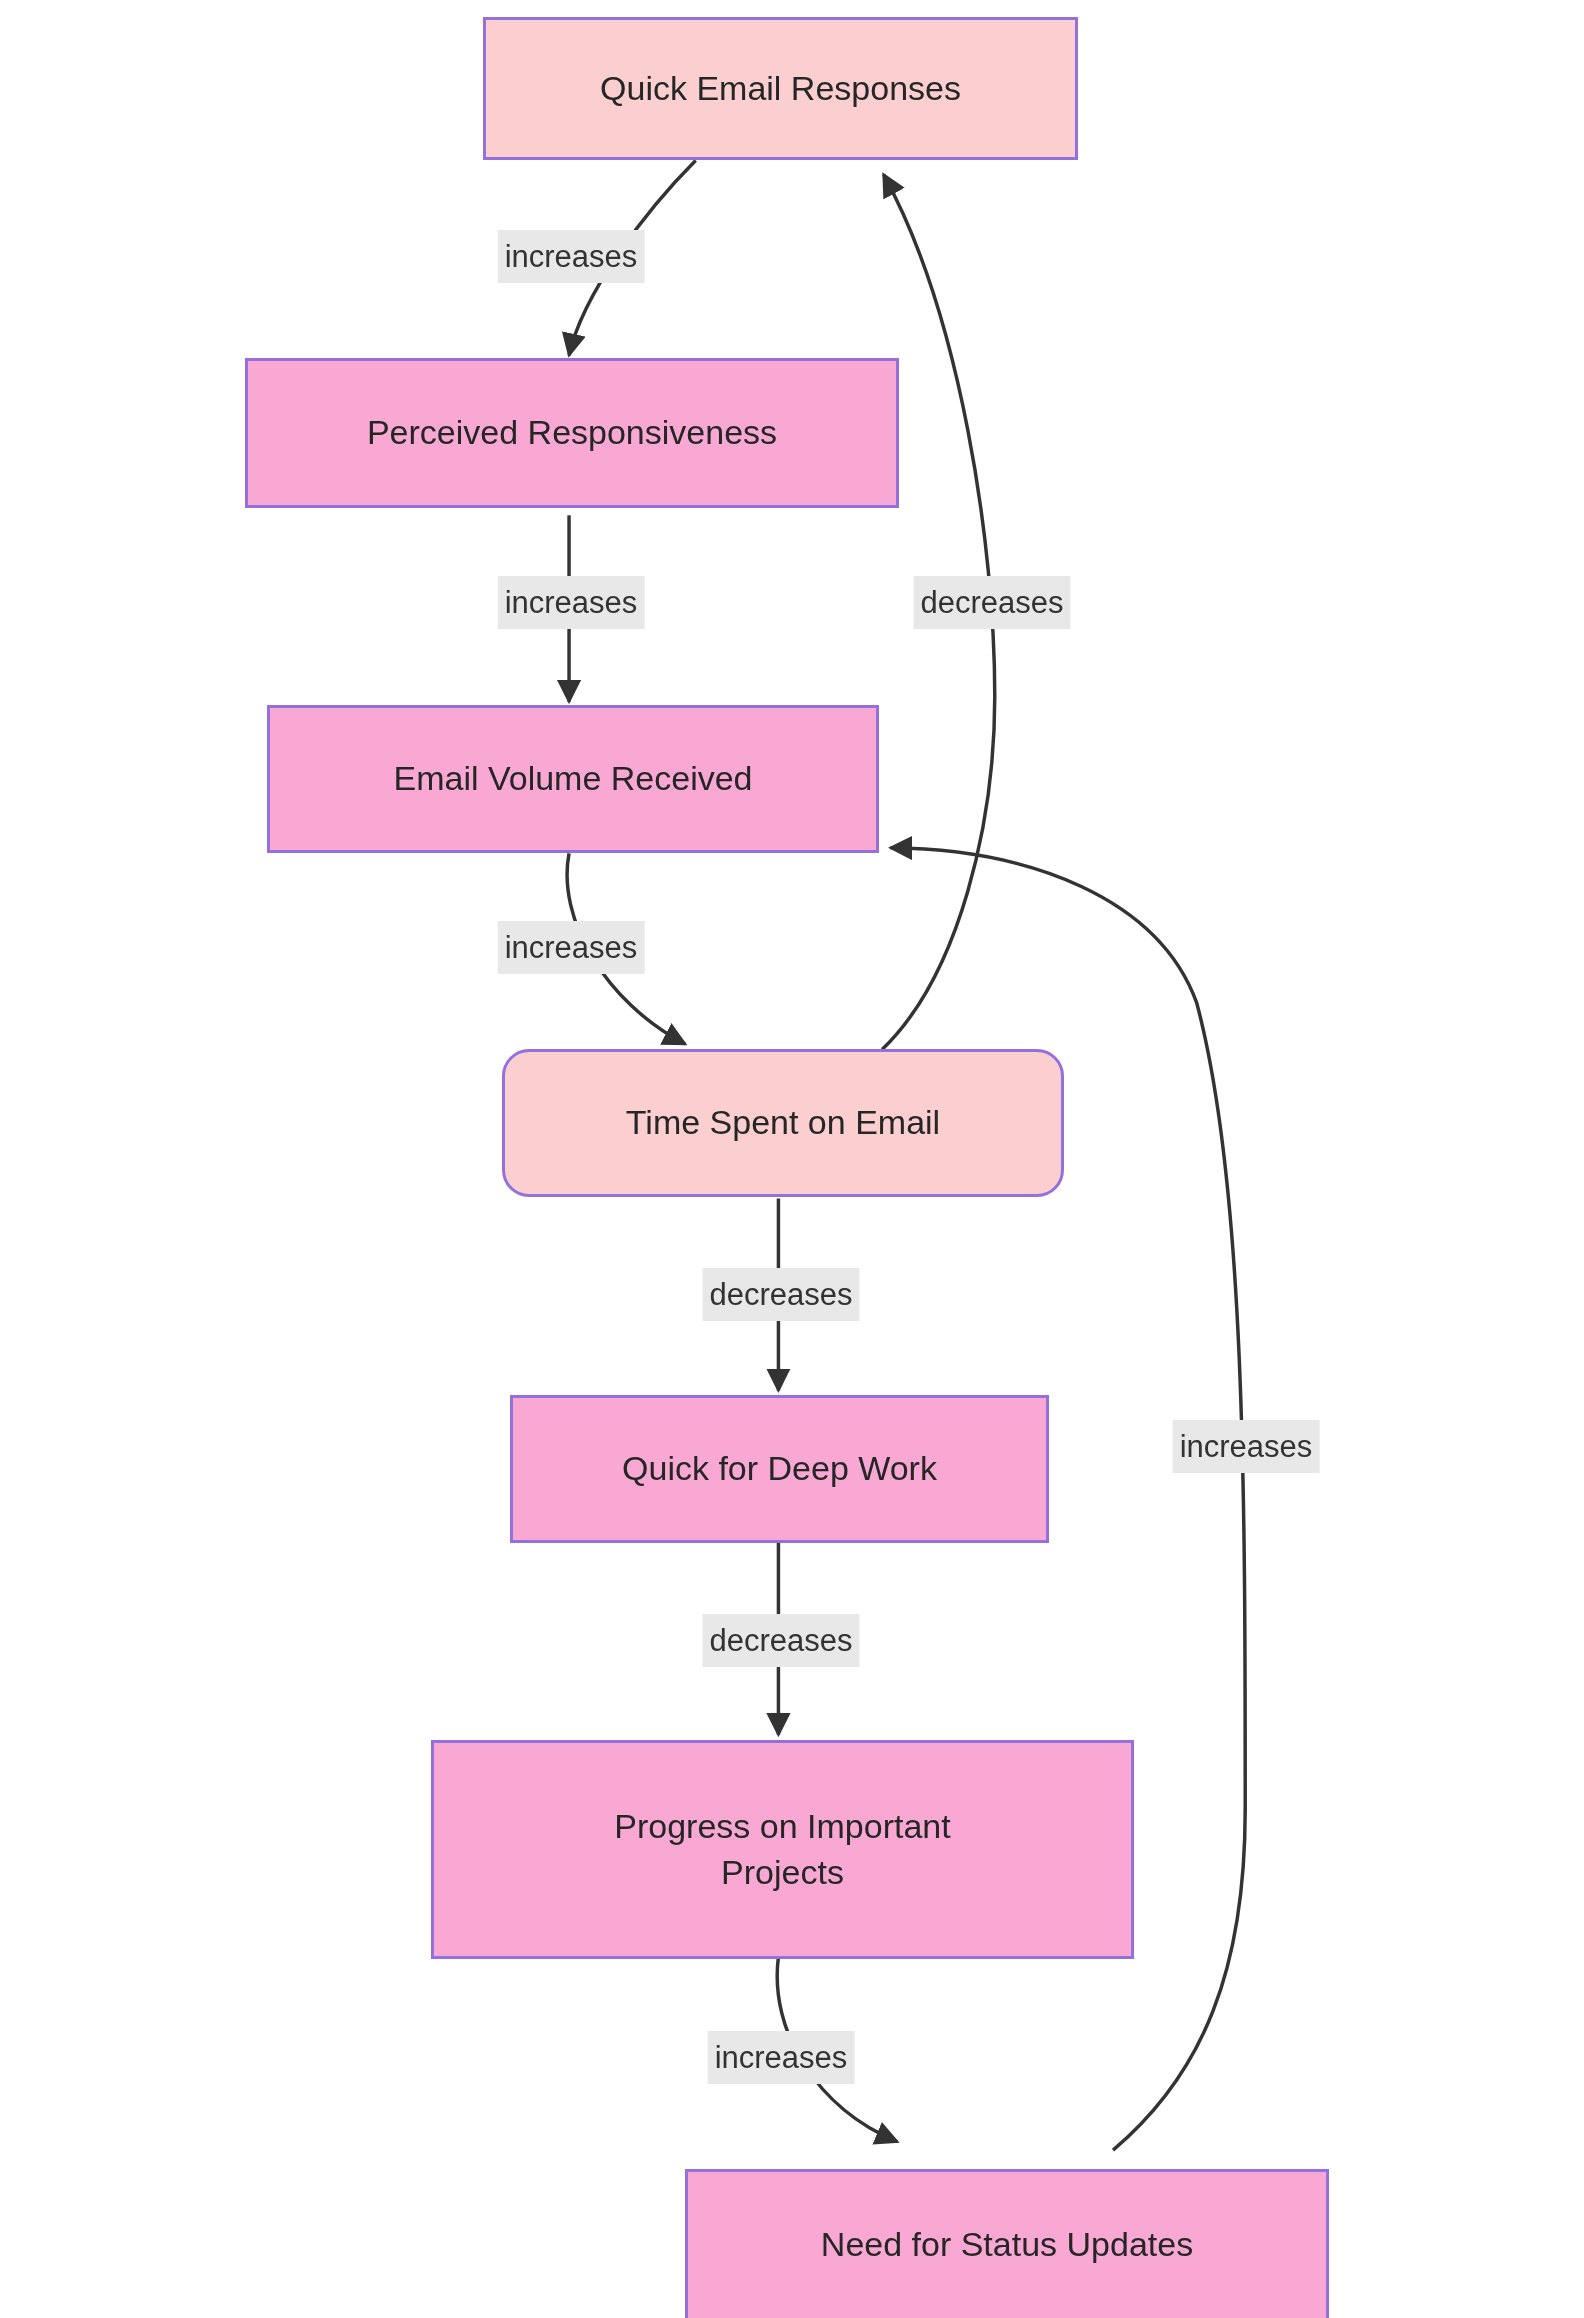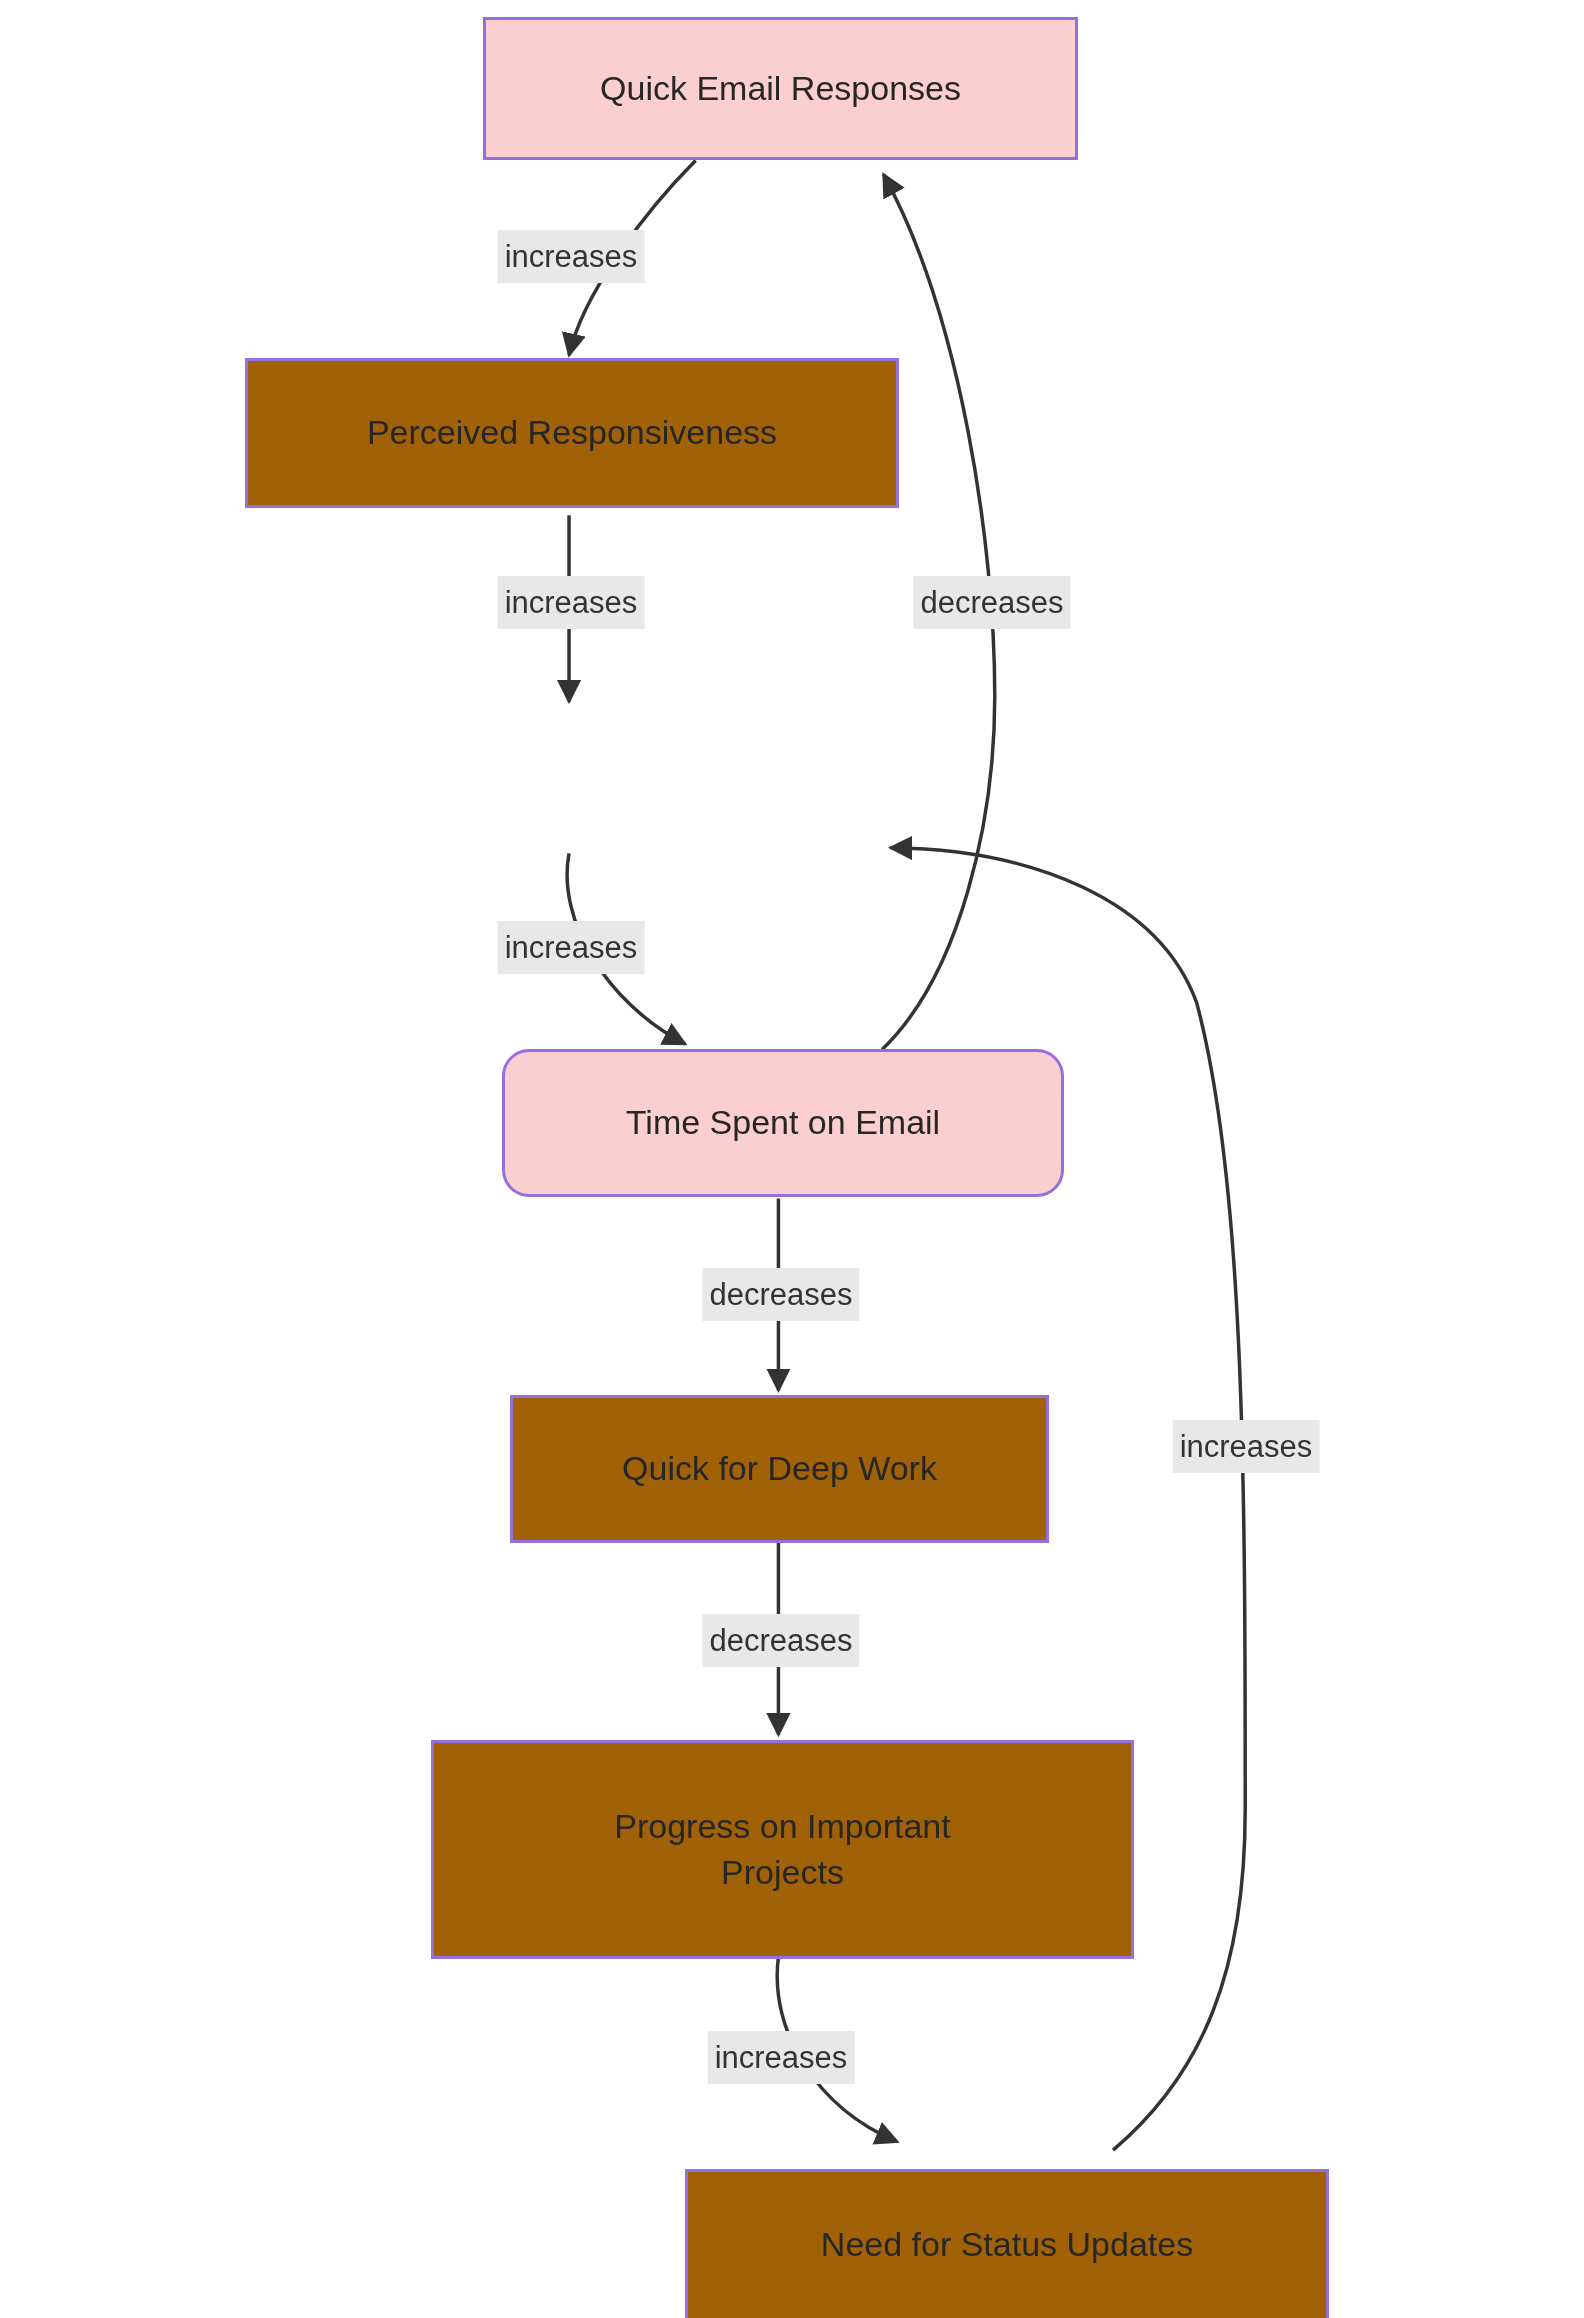--- a/index.html
+++ b/index.html
@@ -33,21 +33,21 @@
     justify-content: center;
     text-align: center;
     border: 3.5px solid #9370DB;
     color: #262626;
     font-size: 34px;
     line-height: 1.35;
     font-family: "Liberation Sans", sans-serif;
     padding: 2.8px 8.4px;
   }
   .node.pink  { background: #FBCFCF; }
-  .node.lav   { background: #a16207; }
+  .node.lav   { background: #f9a8d4; }
 
   .edge-label {
     position: absolute;
     background: #E8E8E8;
     color: #333333;
     font-size: 31px;
     line-height: 1.0;
     font-family: "Liberation Sans", sans-serif;
     padding: 11px 7px 11px 7px;
     white-space: nowrap;
@@ -84,20 +84,23 @@
   </svg>
 
   <div class="node pink" style="left:483px; top:17.4px; width:595px; height:143px;">
     <span>Quick Email Responses</span>
   </div>
 
   <div class="node lav" style="left:245px; top:358px; width:654px; height:150px;">
     <span>Perceived Responsiveness</span>
   </div>
 
+  <div class="node lav" style="left:267px; top:705px; width:612px; height:148px;">
+    <span>Email Volume Received</span>
+  </div>
 
   <div class="node pink" style="left:502px; top:1049px; width:562px; height:148px;border-radius:27px;">
     <span>Time Spent on Email</span>
   </div>
 
   <div class="node lav" style="left:510px; top:1395px; width:539px; height:148px;">
     <span>Quick for Deep Work</span>
   </div>
 
   <div class="node lav" style="left:431px; top:1740px; width:703px; height:219px; flex-direction:column;">

